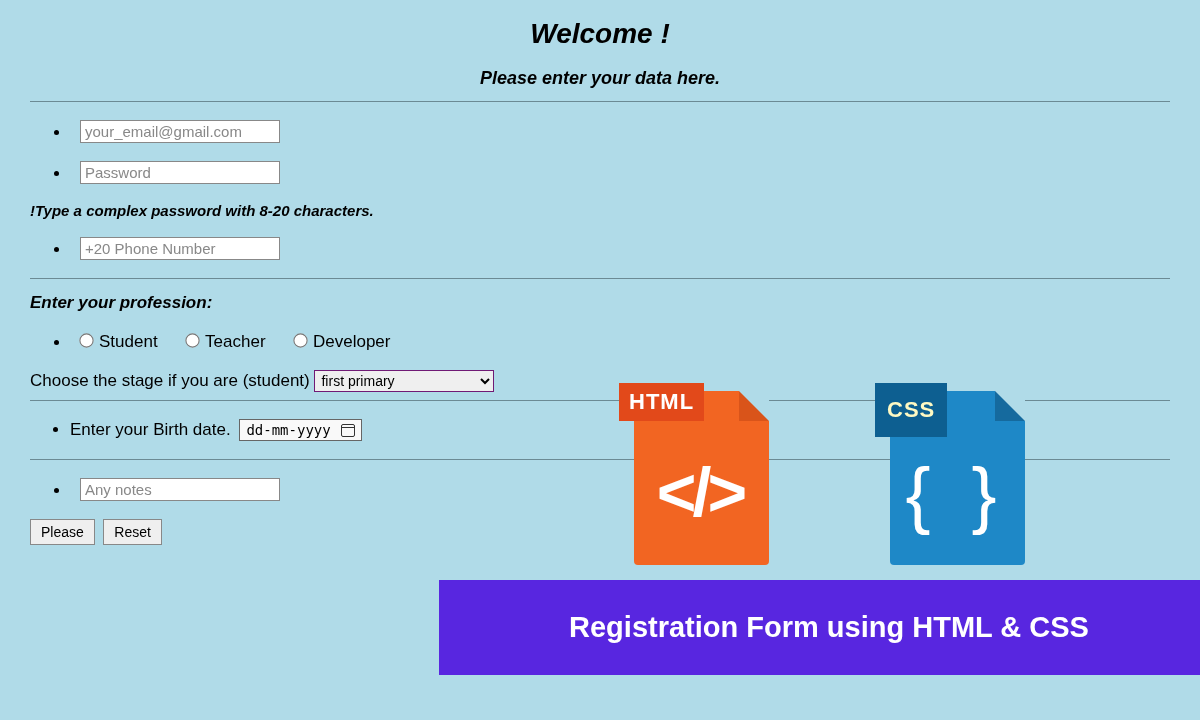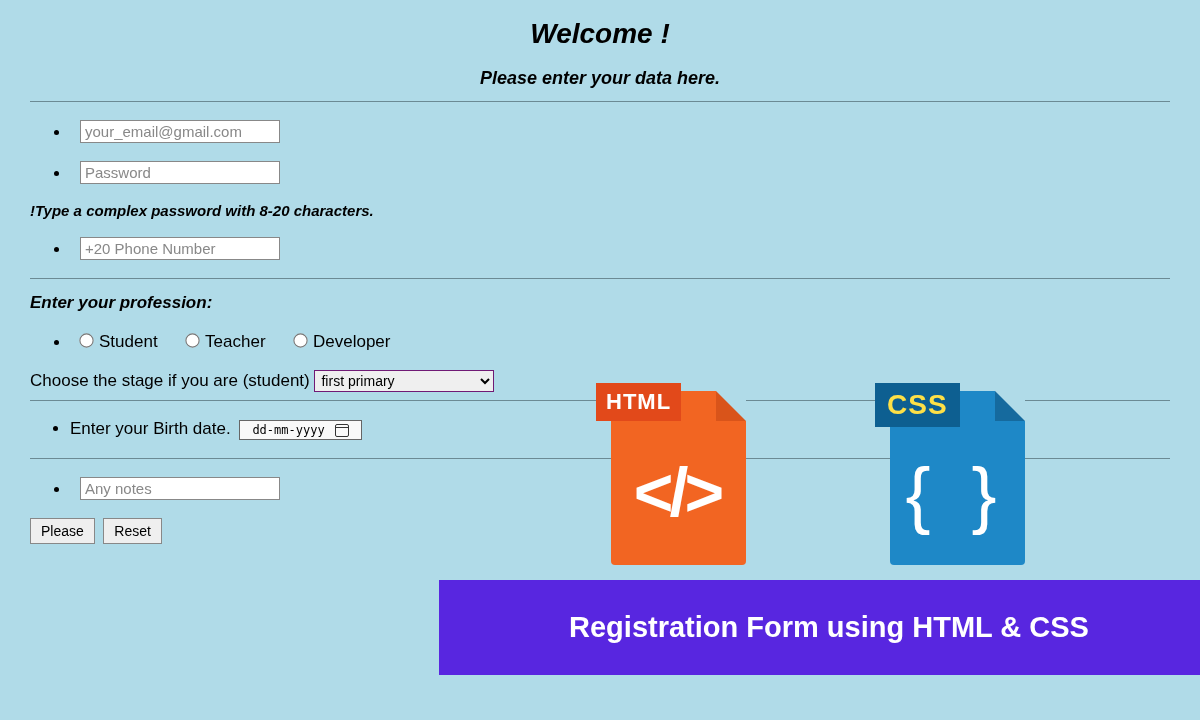--- a/index.html
+++ b/index.html
@@ -92,24 +92,24 @@
       background: #efefef;
       border: 1px solid #701a75;
     }
     .birth-row {
       font-size: 17px;
     }
     .date-box {
       display: inline-flex;
       align-items: center;
       border: 1px solid #666;
-      padding: 2px 12px;
+      padding: 2px 6px;
       background: #f9f9f9;
       font-family: monospace;
-      font-size: 12px;
+      font-size: 14px;
       gap: 10px;
       margin-left: 4px;
     }
     .calendar-icon {
       width: 14px;
       height: 13px;
       border: 1.5px solid #333;
       border-radius: 2px;
       position: relative;
       display: inline-block;
@@ -130,21 +130,21 @@
       padding: 4px 10px;
       background: #efefef;
       border: 1px solid #888;
       cursor: pointer;
       margin-right: 4px;
     }
     
     .html-icon {
       position: absolute;
       top: 383px;
-      left: 601px;
+      left: 624px;
       width: 152px;
       height: 184px;
     }
     .html-page {
       position: absolute;
       top: 8px;
       left: 10px;
       width: 135px;
       height: 174px;
       background: #f26522;
@@ -206,24 +206,24 @@
       width: 0;
       height: 0;
       border-left: 30px solid #156a9e;
       border-top: 30px solid #b0dbe8;
     }
     .css-tag {
       position: absolute;
       top: 0px;
       left: -5px;
       background: #0d5f91;
-      color: #fde047;
-      font-weight: bold;
-      font-size: 28px;
-      padding: 6px 12px;
+      color: #fef9c3;
+      font-weight: bold;
+      font-size: 22px;
+      padding: 14px 12px;
       letter-spacing: 1px;
     }
     .css-braces {
       position: absolute;
       top: 68px;
       left: 0;
       width: 100%;
       text-align: center;
       color: #fff;
       font-size: 75px;

